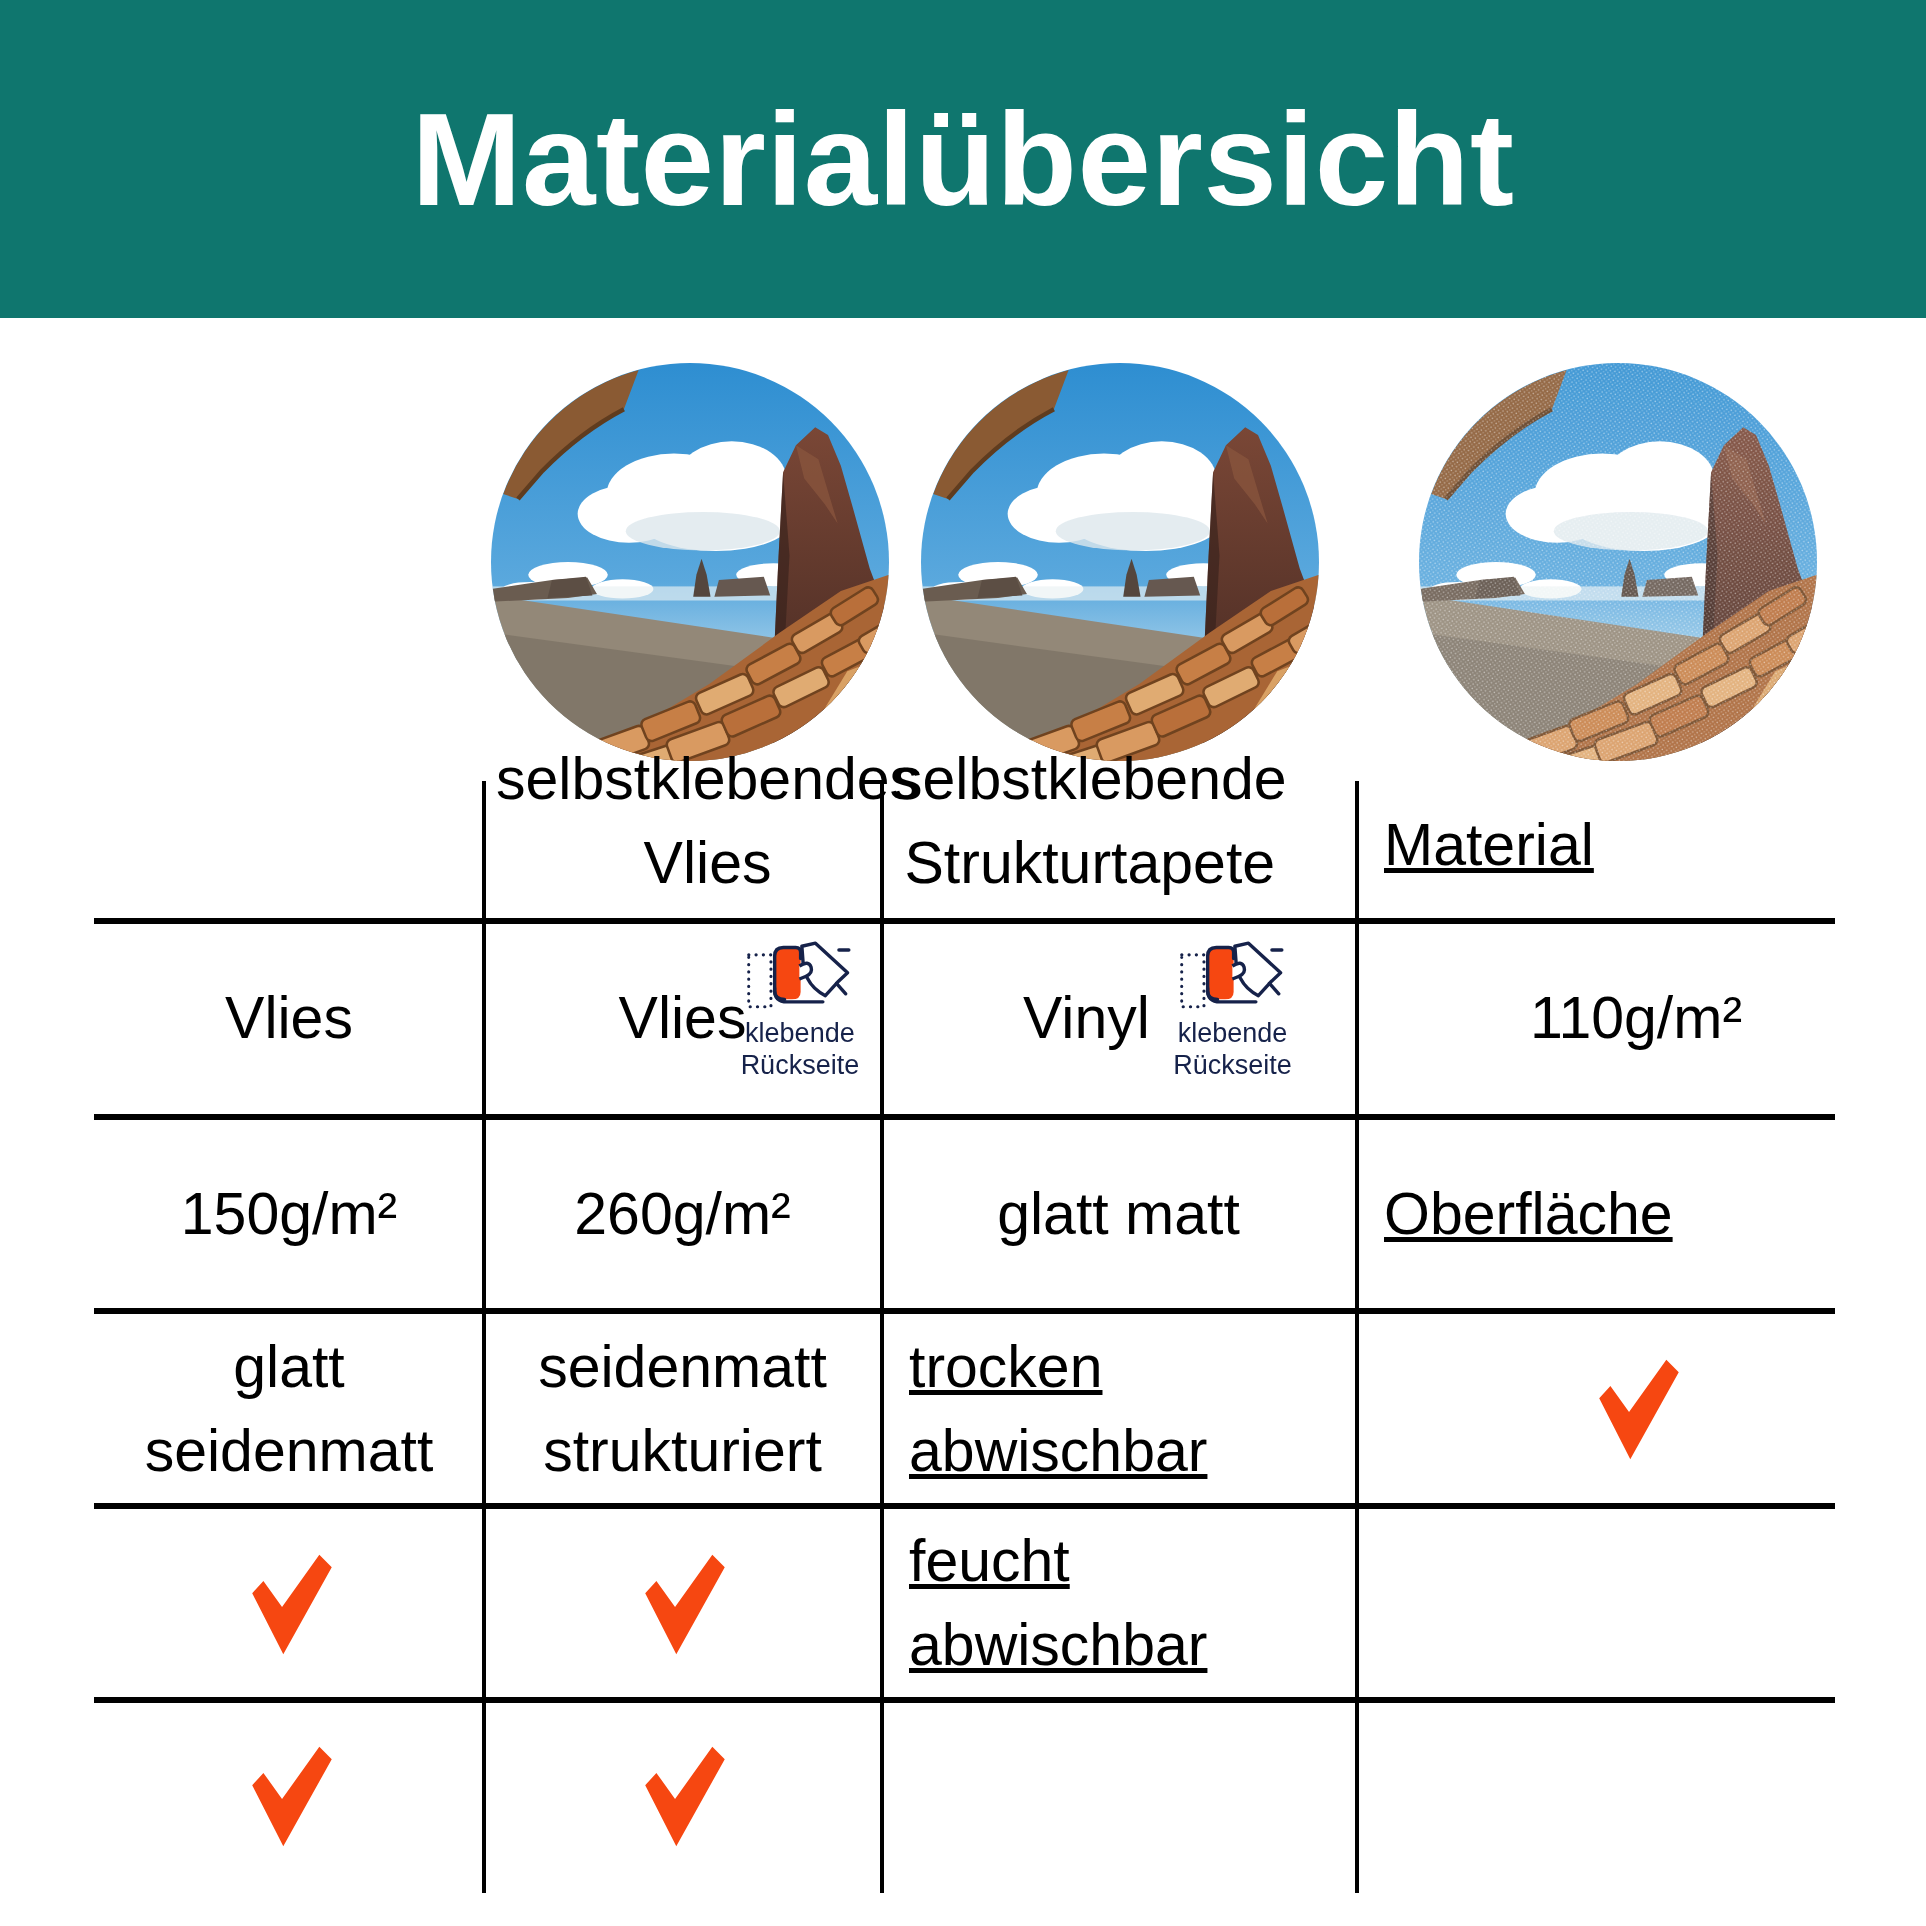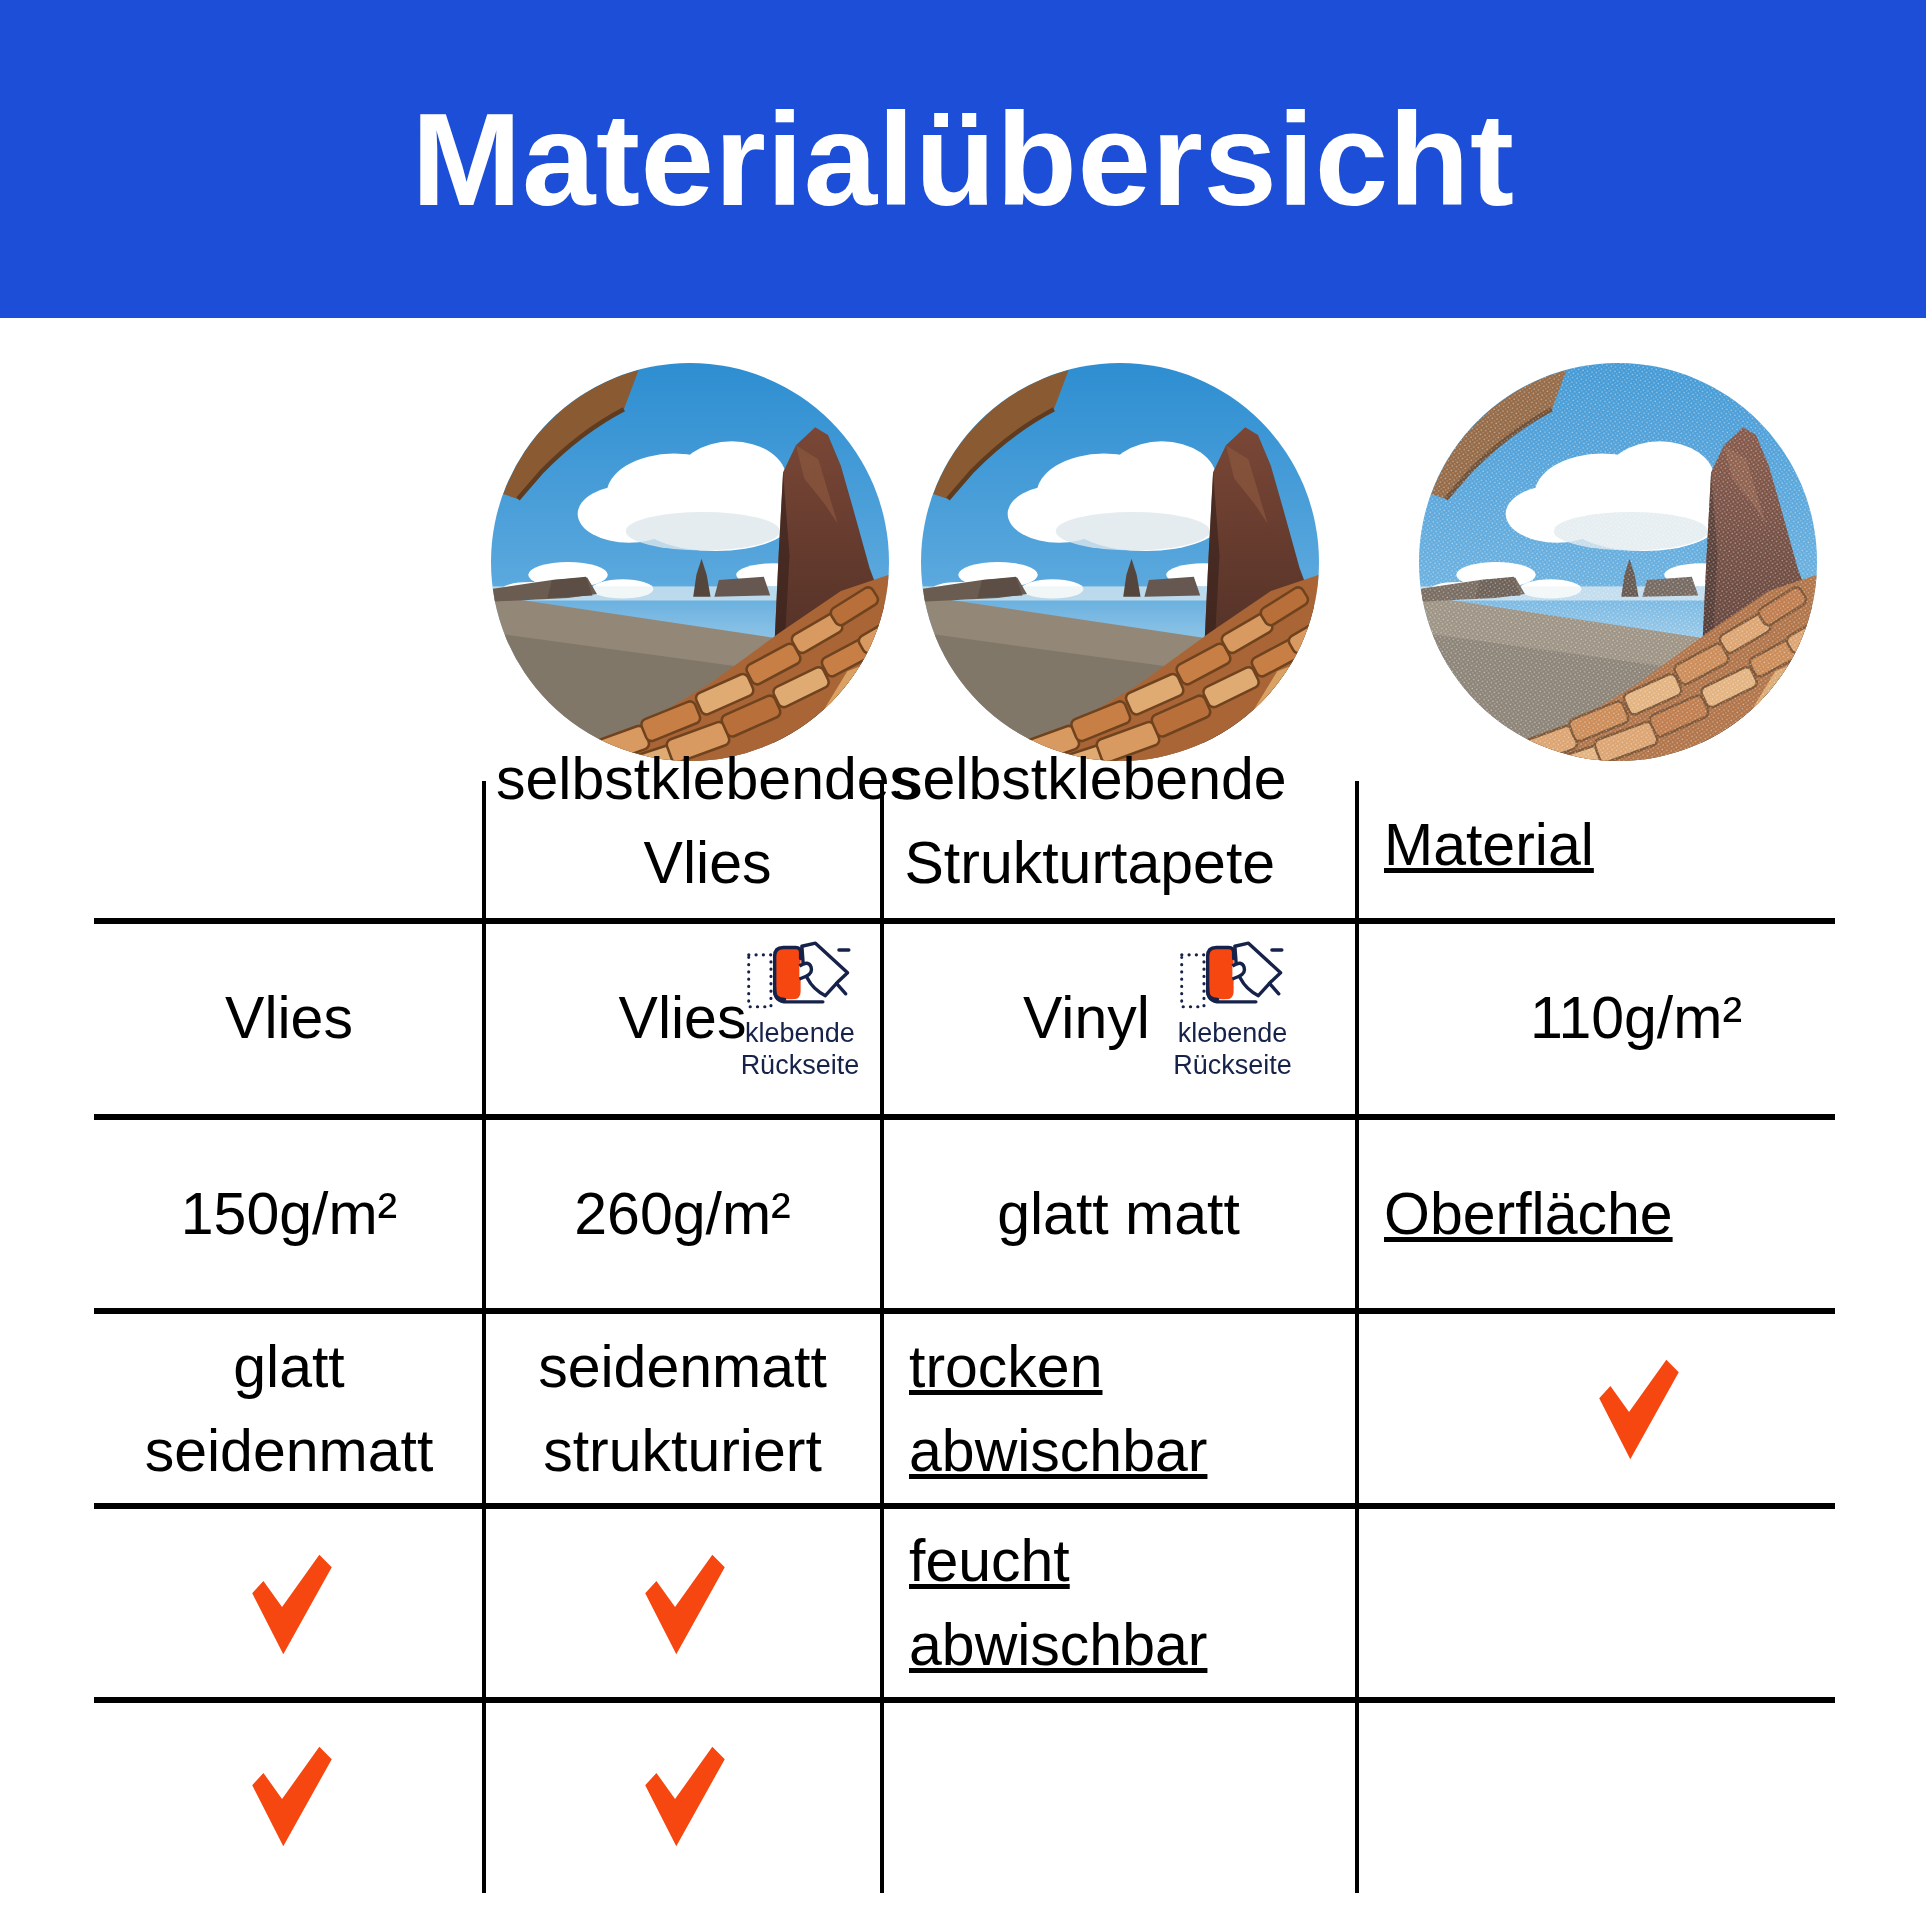--- a/index.html
+++ b/index.html
@@ -1,20 +1,20 @@
 <!DOCTYPE html>
 <html style="font-size:10.3px"><head>
 <meta charset="utf-8">
 <style>
   html,body{margin:0;padding:0;}
   body{font-family:"Liberation Sans", sans-serif; background:#ffffff;}
   .canvas{position:relative;width:1926px;height:1926px;background:#ffffff;overflow:hidden;}
 
   
-  .banner{position:absolute;left:0;top:0;width:1926px;height:318px;background:#1d4ed8;
+  .banner{position:absolute;left:0;top:0;width:1926px;height:318px;background:#0f766e;
           display:flex;align-items:center;justify-content:center;}
   .banner h1{margin:0;color:#ffffff;font-size:132px;font-weight:800;letter-spacing:0.6px;}
 
   
   .circle-img{position:absolute;top:363px;width:398px;height:398px;display:block;}
   .circle-img.c1{left:491px;}
   .circle-img.c2{left:921px;}
   .circle-img.c3{left:1419px;}
 
   

